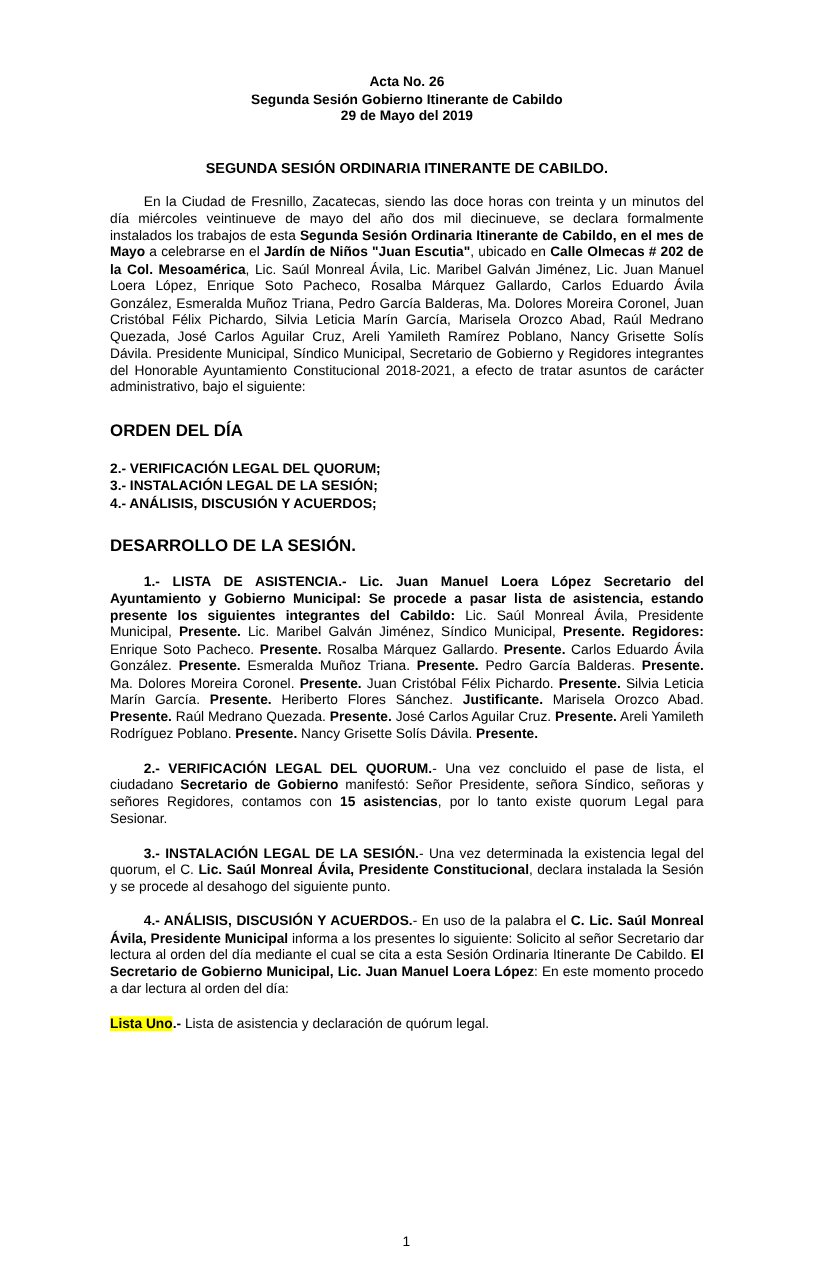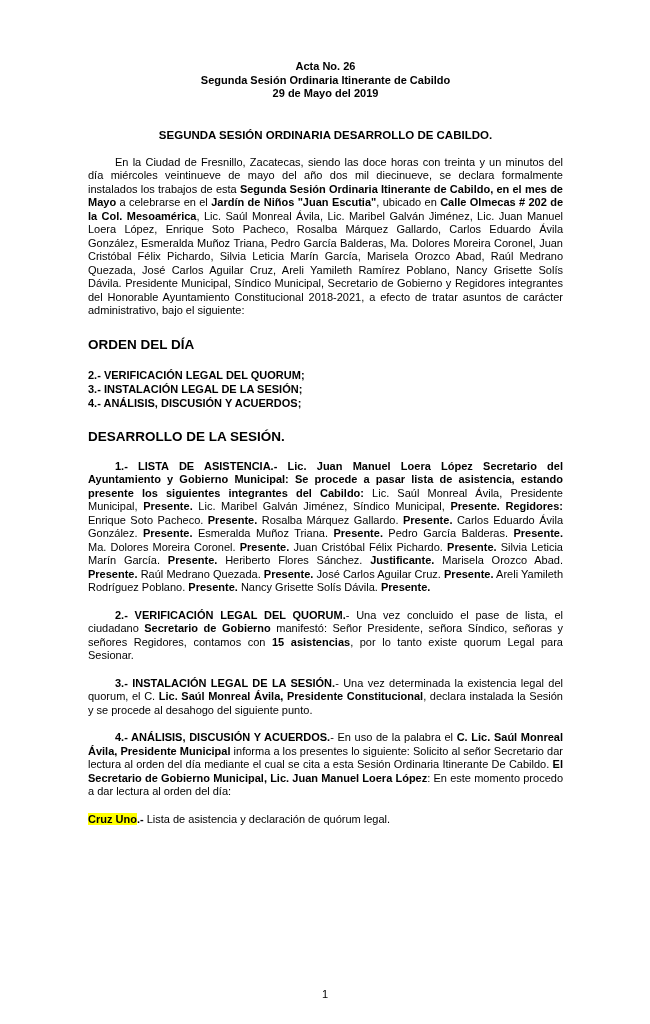--- a/index.html
+++ b/index.html
@@ -46,25 +46,25 @@
     text-align: center;
   }
 </style>
 </head>
 <body>
 
 <div class="page">
 
   <div class="doc-header">
     <div class="hline">Acta No. 26</div>
-    <div class="hline">Segunda Sesión Ordinaria Itinerante de Cabildo</div>
+    <div class="hline">Segunda Sesión Gobierno Itinerante de Cabildo</div>
     <div class="hline">29 de Mayo del 2019</div>
   </div>
 
-  <div class="doc-title">SEGUNDA SESIÓN ORDINARIA DESARROLLO DE CABILDO.</div>
+  <div class="doc-title">SEGUNDA SESIÓN ORDINARIA ITINERANTE DE CABILDO.</div>
 
   <p class="para indent"><span>En la Ciudad de Fresnillo, Zacatecas, siendo las doce horas con treinta y un minutos del día miércoles veintinueve de mayo del año dos mil diecinueve, se declara formalmente instalados los trabajos de esta </span><span class="b">Segunda Sesión Ordinaria Itinerante de Cabildo, en el mes de Mayo</span><span> a celebrarse en el </span><span class="b">Jardín de Niños "Juan Escutia"</span><span>, ubicado en </span><span class="b">Calle Olmecas # 202 de la Col. Mesoamérica</span><span>, Lic. Saúl Monreal Ávila, Lic. Maribel Galván Jiménez, Lic. Juan Manuel Loera López, Enrique Soto Pacheco, Rosalba Márquez Gallardo, Carlos Eduardo Ávila González, Esmeralda Muñoz Triana, Pedro García Balderas, Ma. Dolores Moreira Coronel, Juan Cristóbal Félix Pichardo, Silvia Leticia Marín García, Marisela Orozco Abad, Raúl Medrano Quezada, José Carlos Aguilar Cruz, Areli Yamileth Ramírez Poblano, Nancy Grisette Solís Dávila. Presidente Municipal, Síndico Municipal, Secretario de Gobierno y Regidores integrantes del Honorable Ayuntamiento Constitucional 2018-2021, a efecto de tratar asuntos de carácter administrativo,  bajo el siguiente:</span></p>
 
   <div class="section-heading">ORDEN DEL DÍA</div>
 
   <div class="orden-list">
     <div class="orden-item">2.- VERIFICACIÓN LEGAL DEL QUORUM;</div>
     <div class="orden-item">3.- INSTALACIÓN LEGAL DE LA SESIÓN;</div>
     <div class="orden-item">4.- ANÁLISIS, DISCUSIÓN Y ACUERDOS;</div>
   </div>
@@ -72,17 +72,17 @@
   <div class="section-heading">DESARROLLO DE LA SESIÓN.</div>
 
   <p class="para indent"><span class="b">1.- LISTA DE ASISTENCIA.- Lic. Juan Manuel Loera López Secretario del Ayuntamiento y Gobierno Municipal: Se procede a pasar lista de asistencia, estando presente los siguientes integrantes del Cabildo: </span><span>Lic. Saúl Monreal Ávila, Presidente Municipal, </span><span class="b">Presente.</span><span> Lic. Maribel Galván Jiménez, Síndico Municipal, </span><span class="b">Presente. Regidores:</span><span> Enrique Soto Pacheco. </span><span class="b">Presente.</span><span> Rosalba Márquez Gallardo. </span><span class="b">Presente.</span><span> Carlos Eduardo Ávila González. </span><span class="b">Presente.</span><span> Esmeralda Muñoz Triana. </span><span class="b">Presente.</span><span> Pedro García Balderas. </span><span class="b">Presente.</span><span> Ma. Dolores Moreira Coronel. </span><span class="b">Presente.</span><span> Juan Cristóbal Félix Pichardo. </span><span class="b">Presente.</span><span> Silvia Leticia Marín García. </span><span class="b">Presente.</span><span> Heriberto Flores Sánchez. </span><span class="b">Justificante.</span><span> Marisela Orozco Abad. </span><span class="b">Presente.</span><span> Raúl Medrano Quezada. </span><span class="b">Presente.</span><span> José Carlos Aguilar Cruz. </span><span class="b">Presente.</span><span> Areli Yamileth Rodríguez Poblano. </span><span class="b">Presente.</span><span> Nancy Grisette Solís Dávila. </span><span class="b">Presente.</span></p>
 
   <p class="para indent"><span class="b">2.- VERIFICACIÓN LEGAL DEL QUORUM.</span><span>- Una vez concluido el pase de lista, el ciudadano </span><span class="b">Secretario de Gobierno</span><span> manifestó: Señor Presidente, señora Síndico, señoras y señores Regidores, contamos con </span><span class="b">15 </span><span class="b u">asistencias</span><span>, por lo tanto existe quorum Legal para Sesionar.</span></p>
 
   <p class="para indent"><span class="b">3.- INSTALACIÓN LEGAL DE LA SESIÓN.</span><span>- Una vez determinada la existencia legal del quorum, el C. </span><span class="b">Lic. Saúl Monreal Ávila, Presidente Constitucional</span><span>, declara instalada la Sesión y se procede al desahogo del siguiente punto.</span></p>
 
   <p class="para indent"><span class="b">4.- ANÁLISIS, DISCUSIÓN Y ACUERDOS.</span><span>- En uso de la palabra el </span><span class="b">C. Lic. Saúl Monreal Ávila, Presidente Municipal</span><span> informa a los presentes lo siguiente: Solicito al señor Secretario dar lectura al orden del día mediante el cual se cita a esta Sesión Ordinaria Itinerante De Cabildo. </span><span class="b">El Secretario de Gobierno Municipal, Lic. Juan Manuel Loera López</span><span>: En este momento procedo a dar lectura al orden del día:</span></p>
 
-  <p class="para"><span class="b hl">Cruz Uno</span><span class="b">.-</span><span> Lista de asistencia y declaración de quórum legal.</span></p>
+  <p class="para"><span class="b hl">Lista Uno</span><span class="b">.-</span><span> Lista de asistencia y declaración de quórum legal.</span></p>
 
   <div class="page-number">1</div>
 
 </div>
 
 </body></html>

